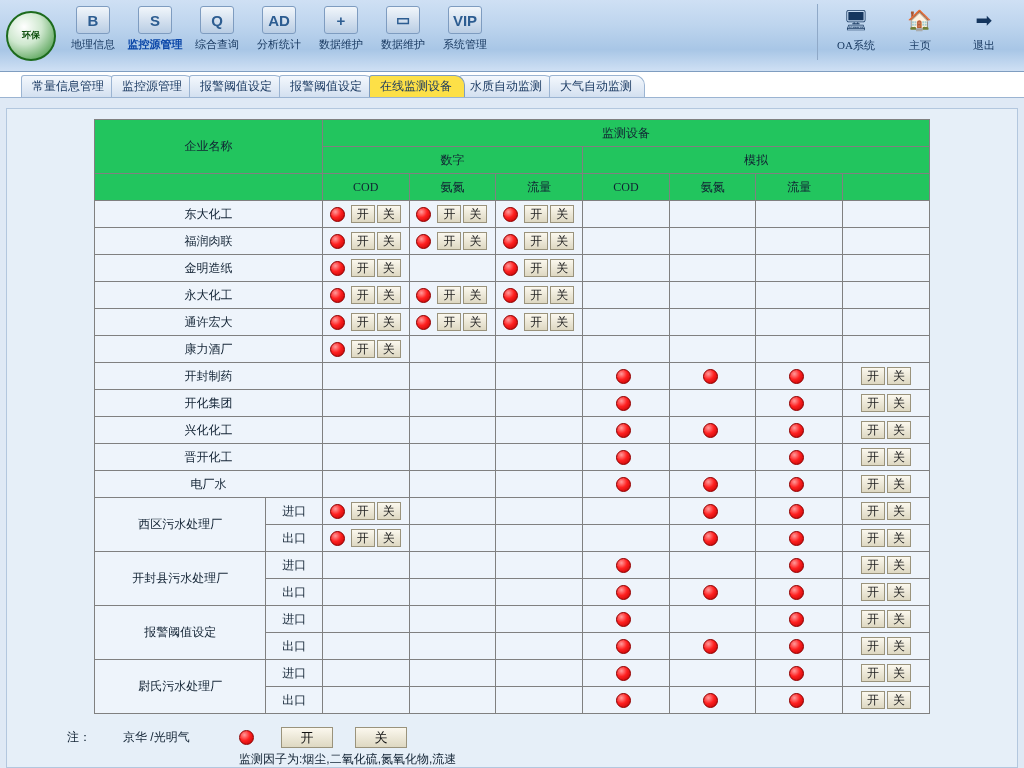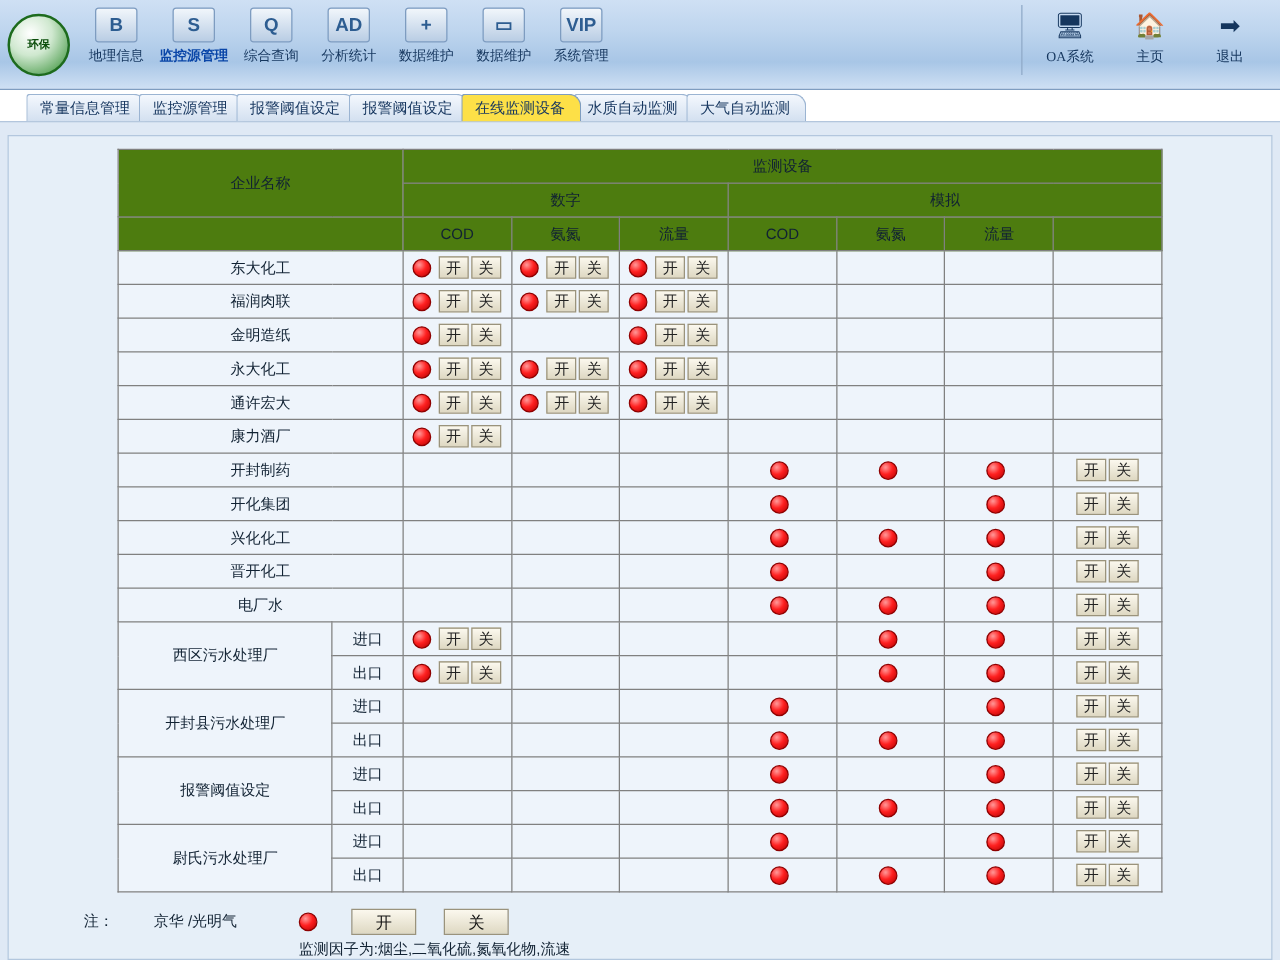--- a/index.html
+++ b/index.html
@@ -105,21 +105,21 @@
     background:#eef4fb;
   }
   table.grid td, table.grid th {
     border:1px solid #808080;
     font-size:12px; font-weight:normal;
     color:#123;
     text-align:center;
     padding:0;
     height:27px;
   }
-  table.grid th { background:#4d7c0f; }
+  table.grid th { background:#22c55e;font-family:Liberation Serif, serif; }
   .co-name { width:170px; }
   .sub-name { width:56px; }
   .dev-cell { width:86px; }
   .ctrl-cell { width:86px; }
   .lamp {
     display:inline-block;
     width:15px; height:15px; border-radius:50%;
     background:radial-gradient(circle at 34% 30%, #ff9b9b 0%, #ff2020 45%, #b20000 100%);
     vertical-align:middle;
     margin-right:5px;

